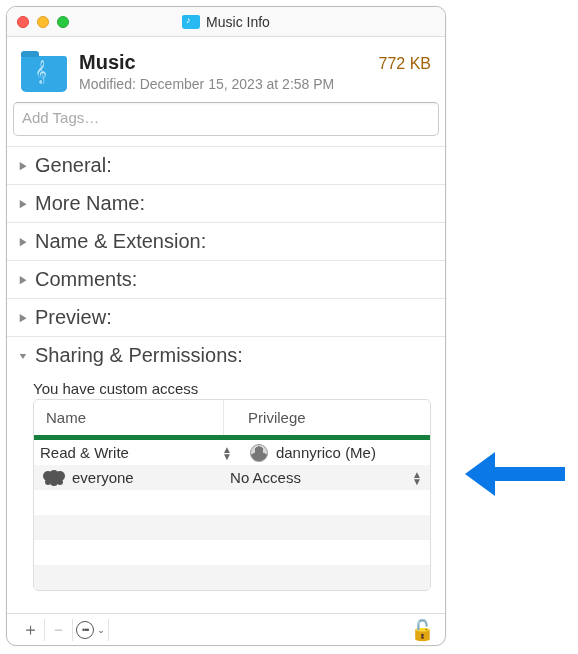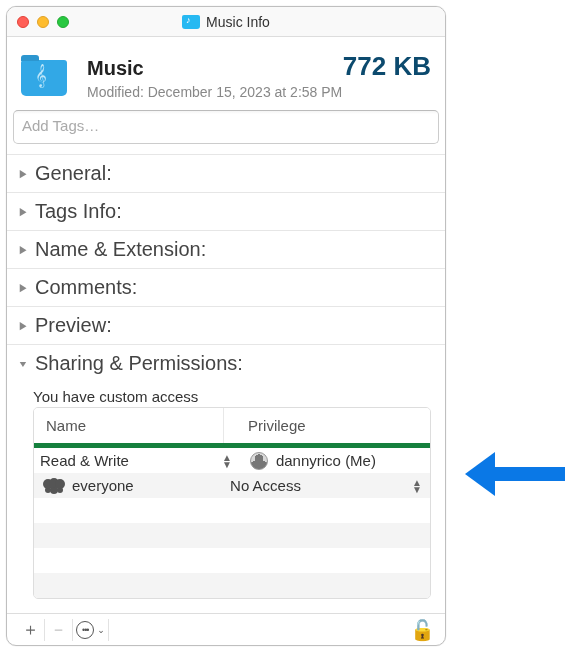--- a/index.html
+++ b/index.html
@@ -55,22 +55,22 @@
     content: "♪";
     position: absolute;
     color: #fff;
     font-size: 9px;
     left: 4px; top: 0px;
   }
   .title-text { font-weight: 400; font-size: 14px; color: #333; }
   .header {
     display: flex;
     padding: 14px 14px 8px 14px;
-    align-items: center;
-    gap: 20px;
+    align-items: flex-end;
+    gap: 12px;
   }
   .folder-icon {
     width: 46px; height: 36px;
     background: #32a8e6;
     border-radius: 3px 3px 5px 5px;
     position: relative;
     margin-top: 4px;
   }
   .folder-icon::before {
     content: "";
@@ -83,21 +83,21 @@
   .folder-icon::after {
     content: "𝄞";
     position: absolute;
     color: #bde6f9;
     font-size: 20px;
     left: 14px; top: 4px;
   }
   .header-text { flex: 1; }
   .header-row1 { display: flex; justify-content: space-between; align-items: baseline; }
   .folder-name { font-size: 20px; font-weight: 700; color: #222; }
-  .folder-size { font-size: 26px; font-weight: 700; color: #0c4a6e; }
+  .folder-size { font-size: 16px; font-weight: 400; color: #a16207; }
   .modified { font-size: 14px; color: #888; margin-top: 2px; }
   .tags-input {
     margin: 2px 6px 0 6px;
     border: 1px solid #ccc;
     border-radius: 5px;
     border-top-color: #bbb;
     height: 34px;
     padding: 6px 8px;
     font-size: 15px;
     color: #aaa;
@@ -277,21 +277,21 @@
     <span>Add Tags…</span>
   </div>
 
   <div class="sections">
     <div class="section-row">
       <span class="chev right"></span>
       <span>General:</span>
     </div>
     <div class="section-row">
       <span class="chev right"></span>
-      <span>Tags Info:</span>
+      <span>More Name:</span>
     </div>
     <div class="section-row">
       <span class="chev right"></span>
       <span>Name &amp; Extension:</span>
     </div>
     <div class="section-row">
       <span class="chev right"></span>
       <span>Comments:</span>
     </div>
     <div class="section-row">

